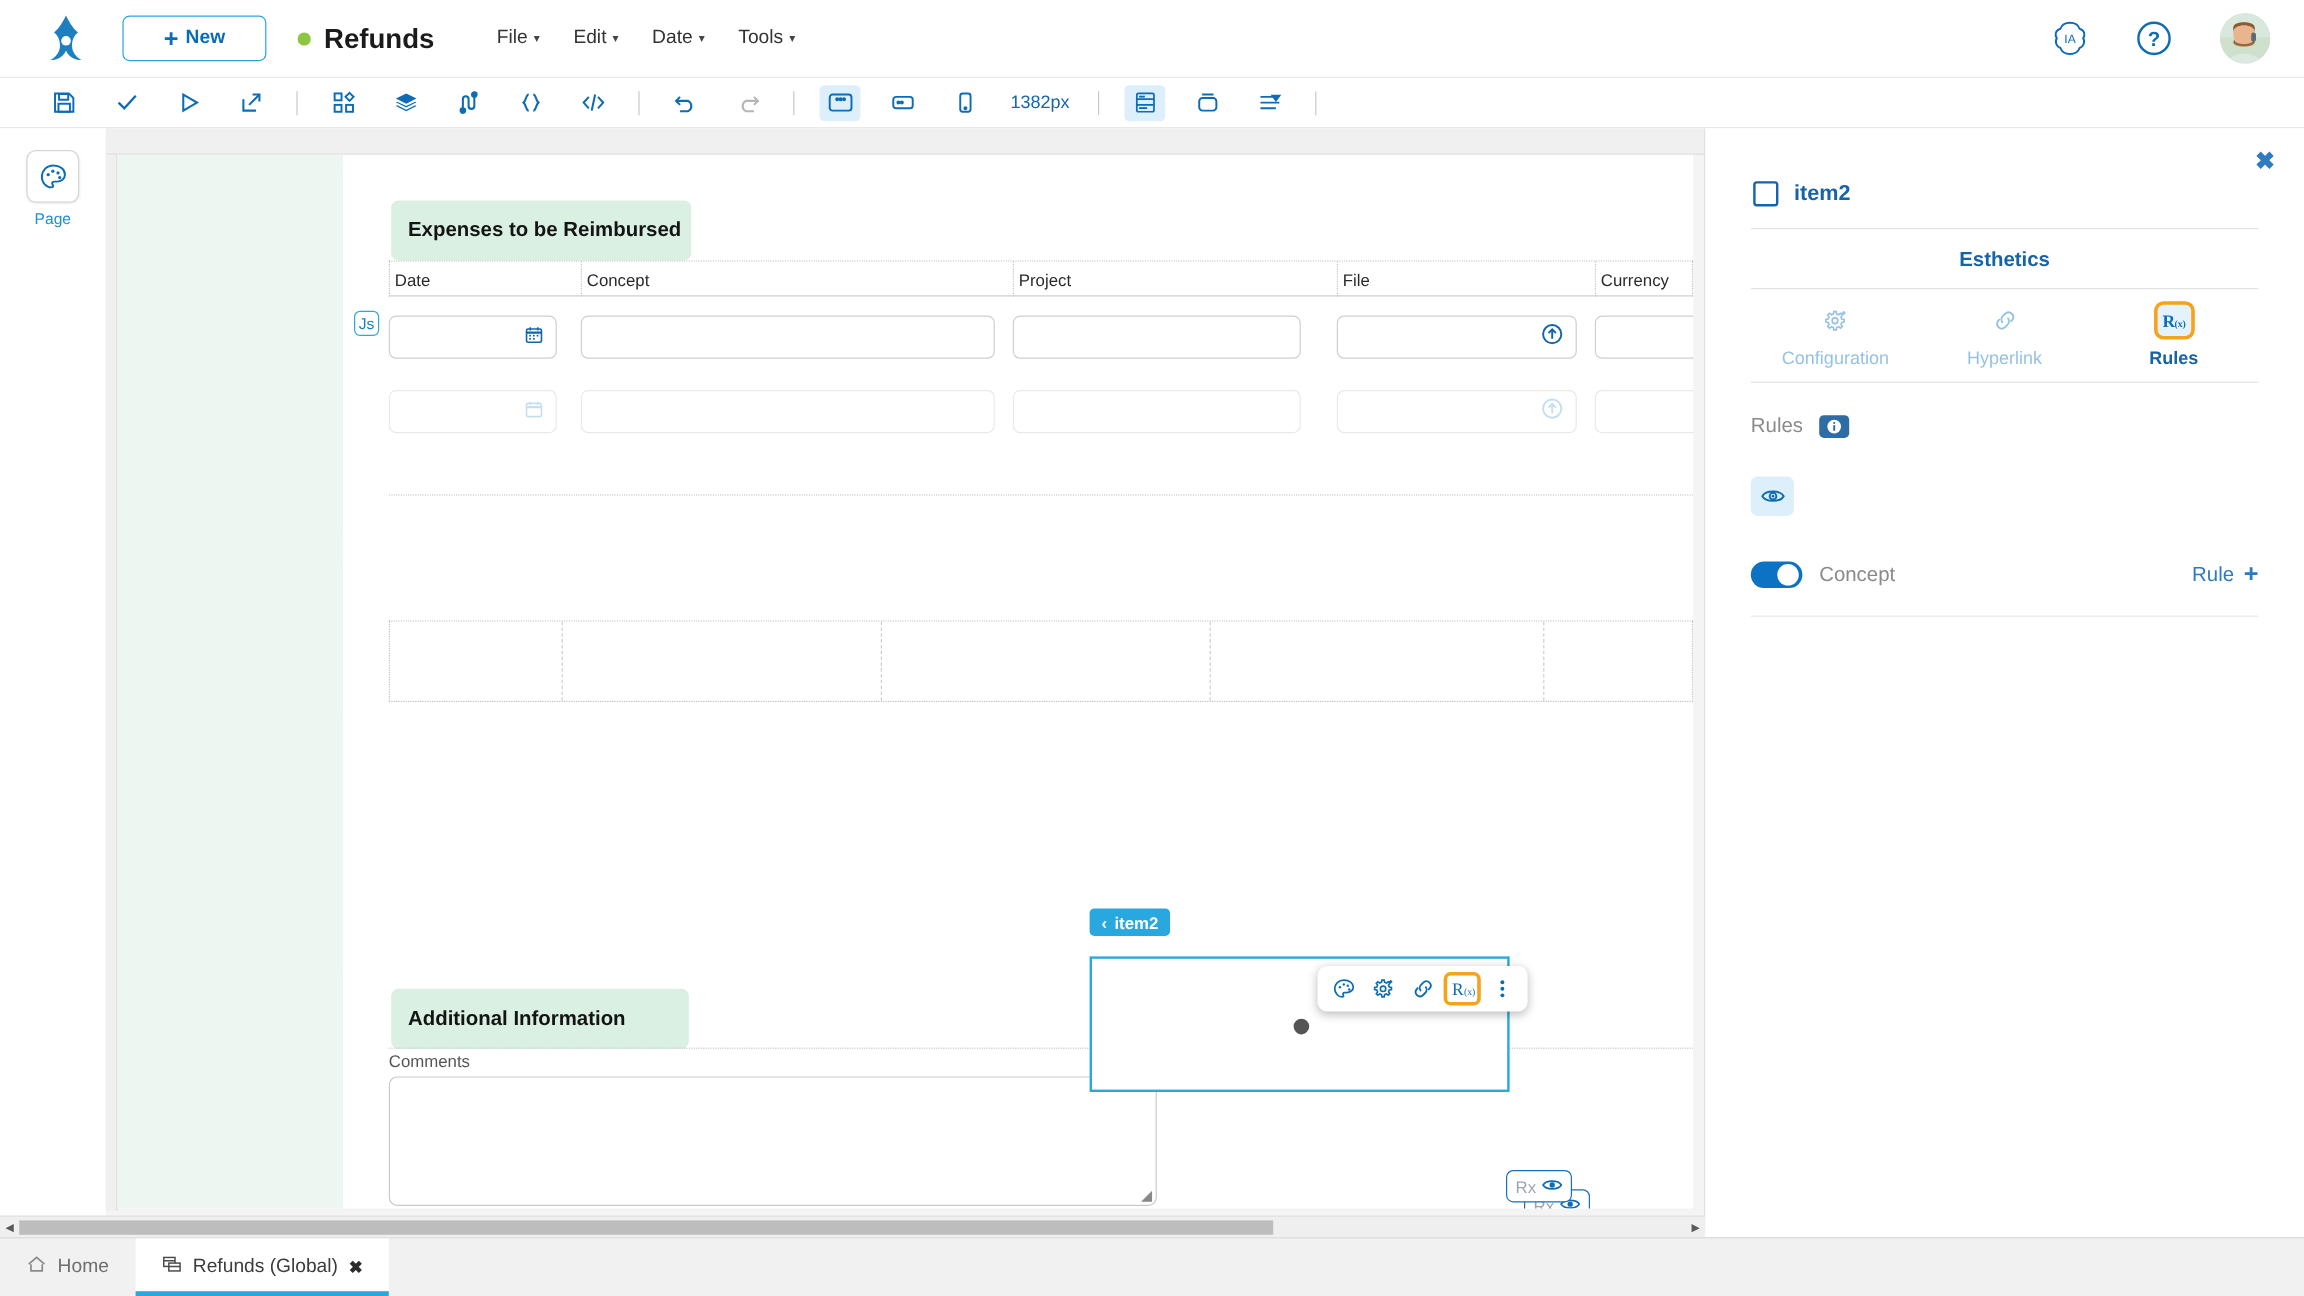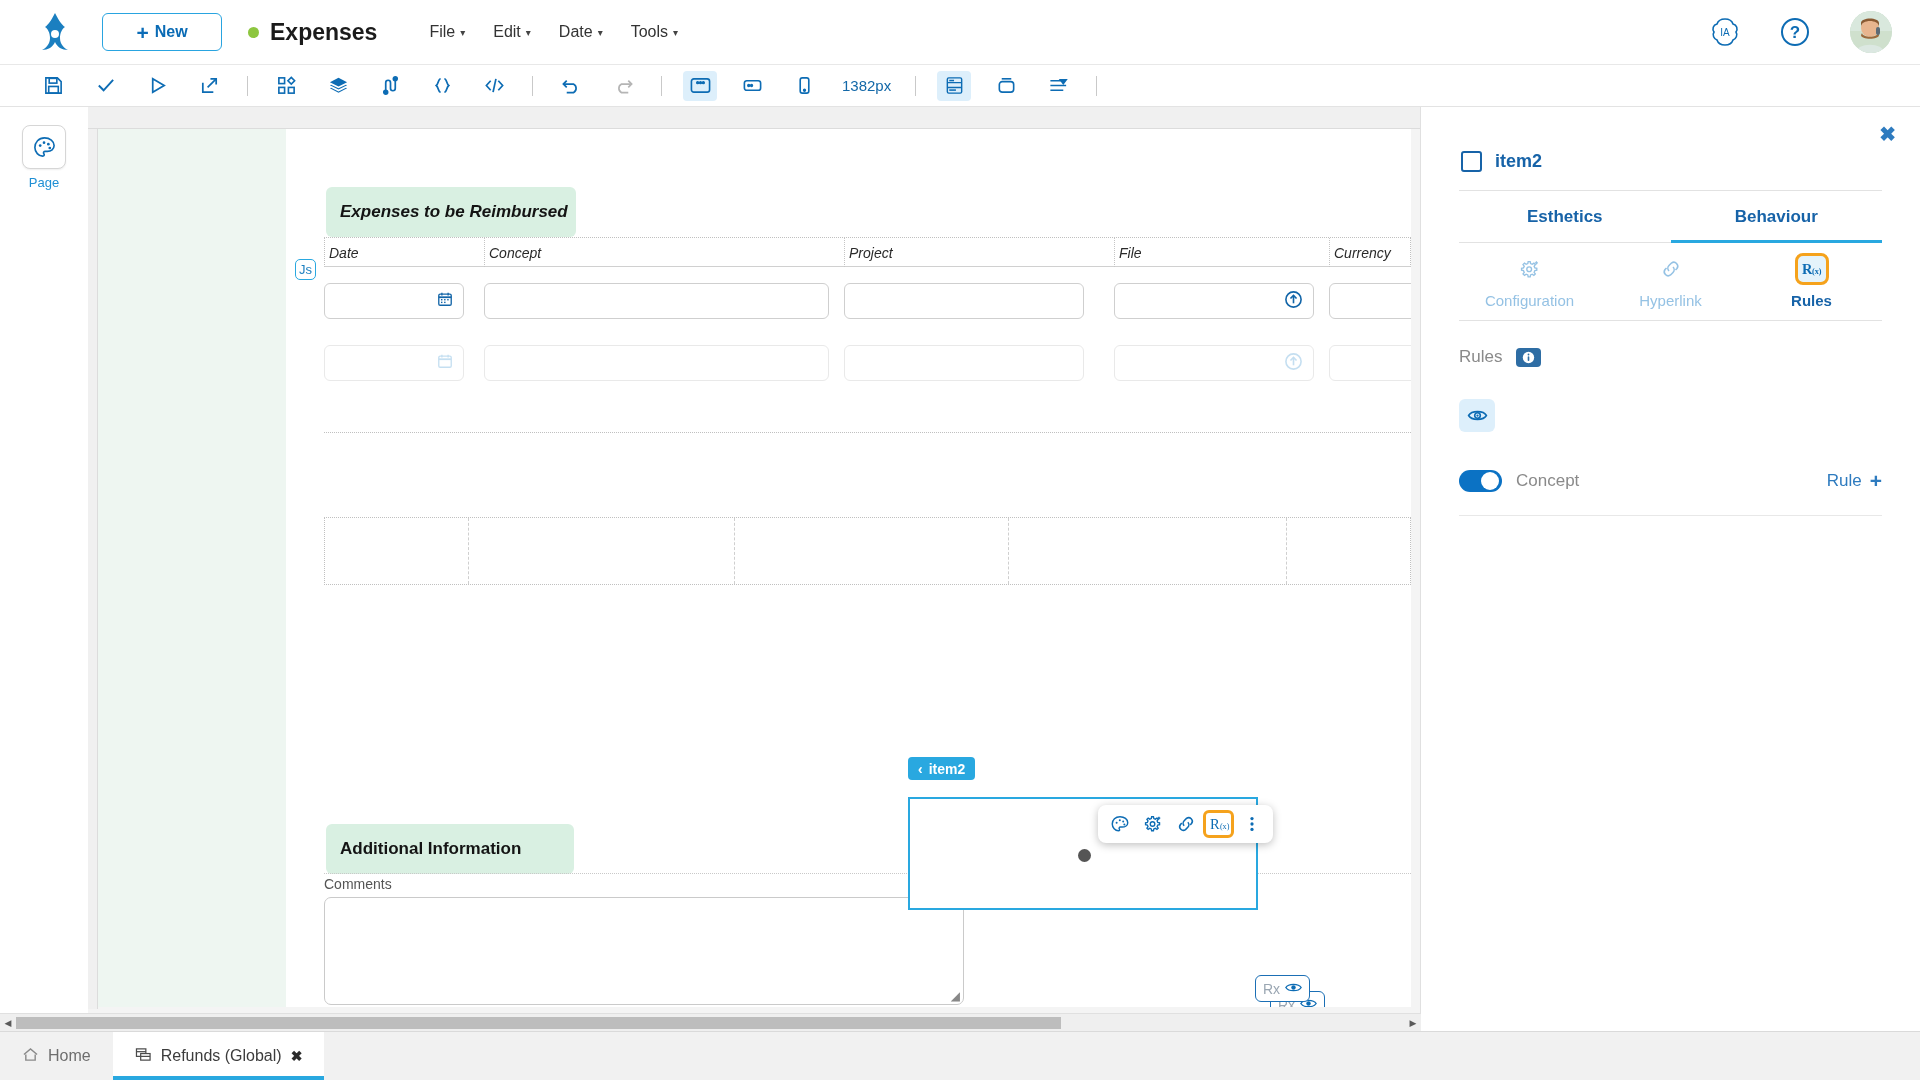--- a/index.html
+++ b/index.html
@@ -290,21 +290,21 @@
       <circle cx="19" cy="23" r="4" fill="#fff"></circle>
     </svg>
   </div>
 
   <div class="new-btn">
     <span class="plus">+</span>
     <span>New</span>
   </div>
 
   <div class="status-dot"></div>
-  <div class="doc-title">Expenses</div>
+  <div class="doc-title">Refunds</div>
 
   <div class="menus">
     <div class="menu-item">
       <span>File</span>
       <span class="caret">▾</span>
     </div>
     <div class="menu-item">
       <span>Edit</span>
       <span class="caret">▾</span>
     </div>
@@ -488,21 +488,21 @@
   </div>
 </div>
 
 <div id="canvas-area">
   <div id="ruler-top"></div>
   <div id="ruler-left"></div>
 
   <div id="page-wrap">
     <div id="page-sidecol"></div>
 
-    <div class="card" style="top:24px; left:188px; width:1125px; height:308px;font-style:italic;">
+    <div class="card" style="top:4px; left:188px; width:1125px; height:308px;">
       <div class="sec-title" style="position:absolute; top:34px; left:40px; width:250px; height:50px;">
         <span>Expenses to be Reimbursed</span>
       </div>
 
       <div class="dashed-box" style="position:absolute; top:84px; left:38px; width:1087px; height:30px; border-bottom:1px solid #d0d0d0;">
         <div class="col-head" style="position:absolute; left:0; top:0; width:160px; height:29px;">
           <span>Date</span>
         </div>
         <div class="col-head" style="position:absolute; left:160px; top:0; width:360px; height:29px;">
           <span>Concept</span>
@@ -679,23 +679,20 @@
     <div class="rp-checkbox"></div>
     <div id="rp-title">item2</div>
   </div>
 
   <div class="rp-rule"></div>
 
   <div id="rp-tabs">
     <div class="rp-tab">
       <span>Esthetics</span>
     </div>
-    <div class="rp-tab active">
-      <span>Behaviour</span>
-    </div>
   </div>
 
   <div id="rp-subtabs">
     <div class="rp-subtab">
       <div class="subtab-ico">
         <svg viewBox="0 0 24 24" width="22" height="22" fill="none" stroke="#95c2e4" stroke-width="1.5">
           <path d="M10 4 h2.2 l.4 2.1 1.8 .8 1.8-1.3 1.6 1.6 -1.3 1.8 .8 1.8 2.1 .4 v2.2 l-2.1 .4 -.8 1.8 1.3 1.8 -1.6 1.6 -1.8-1.3 -1.8 .8 -.4 2.1 h-2.2 l-.4-2.1 -1.8-.8 -1.8 1.3 -1.6-1.6 1.3-1.8 -.8-1.8 -2.1-.4 v-2.2 l2.1-.4 .8-1.8 -1.3-1.8 1.6-1.6 1.8 1.3 1.8-.8 Z"></path>
           <circle cx="11.1" cy="12.3" r="2.6"></circle>
           <path d="M19 3.5 V7 M17.3 5.2 H20.7" stroke-width="1.4"></path>
         </svg>

